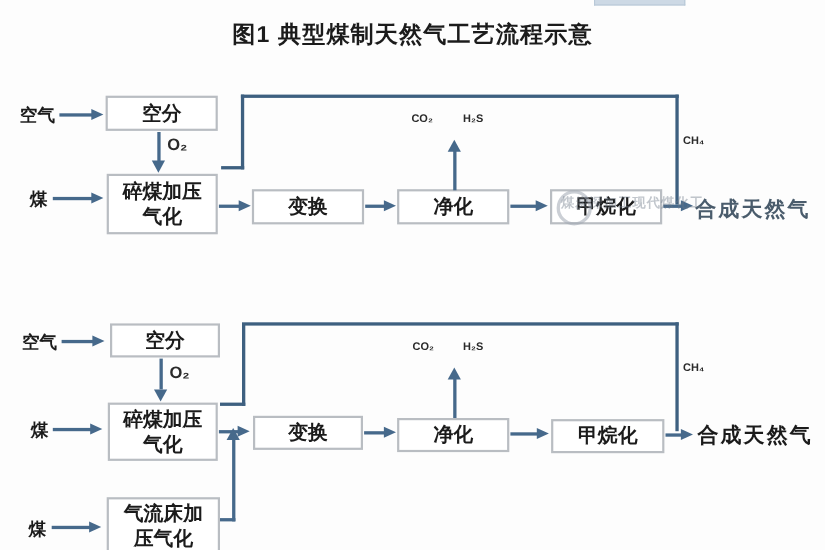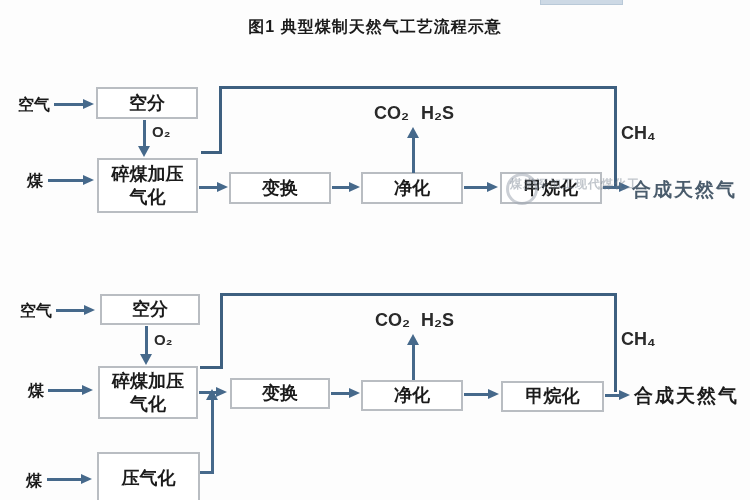--- a/index.html
+++ b/index.html
@@ -4,29 +4,29 @@
 <style>
   :root{
     --line:#46698b; --bypass:#3e6080; --box-border:#b9bdc2; --text:#1b1b1b; --bg:#fdfdfd;
   }
   html,body{margin:0;padding:0;}
   body{font-family:"Liberation Sans","DejaVu Sans",sans-serif;background:#fff;}
   #canvas{position:relative;width:750px;height:500px;background:var(--bg);overflow:hidden;}
 
   .title{position:absolute;left:0;width:750px;text-align:center;color:var(--text);
          font-weight:bold;letter-spacing:1px;}
-  .t1{top:17px;font-size:16px;}
+  .t1{top:17px;font-size:21px;}
   .t2{top:227px;font-size:20px;}
 
   .box{position:absolute;background:#fff;border:2px solid var(--box-border);
        display:flex;flex-direction:column;align-items:center;justify-content:center;
        font-weight:bold;color:var(--text);font-size:18px;line-height:1.25;box-sizing:border-box;}
 
   .lbl{position:absolute;color:var(--text);font-size:16px;font-weight:600;}
-  .chem{position:absolute;color:#2a2a2a;font-size:18px;font-weight:600;}
+  .chem{position:absolute;color:#2a2a2a;font-size:10px;font-weight:600;}
 
   .hline,.vline,.seg{position:absolute;background:var(--line);}
   .hline{height:3px;}
   .vline{width:3px;}
   .seg{background:var(--bypass);}
 
   .ah{position:absolute;width:0;height:0;}
   .ah-right{border-top:5.5px solid transparent;border-bottom:5.5px solid transparent;
             border-left:11px solid var(--line);}
   .ah-down{border-left:6.5px solid transparent;border-right:6.5px solid transparent;
@@ -133,20 +133,21 @@
   <div class="lbl" style="left:28px;top:381px;">煤</div>
   <div class="hline" style="left:48px;top:389px;width:35px;"></div>
   <div class="ah ah-right" style="left:82px;top:385px;"></div>
 
   <div class="box" style="left:98px;top:366px;width:100px;height:53px;">
     <span>碎煤加压</span>
     <span>气化</span>
   </div>
 
   <div class="box" style="left:97px;top:452px;width:103px;height:52px;">
+    <span>气流床加</span>
     <span>压气化</span>
   </div>
 
   <div class="lbl" style="left:26px;top:471px;">煤</div>
   <div class="hline" style="left:47px;top:478px;width:35px;"></div>
   <div class="ah ah-right" style="left:81px;top:474px;"></div>
 
   <div class="hline" style="left:200px;top:471px;width:14px;"></div>
   <div class="vline" style="left:211px;top:399px;height:75px;"></div>
   <div class="ah ah-up" style="left:206px;top:389px;"></div>

